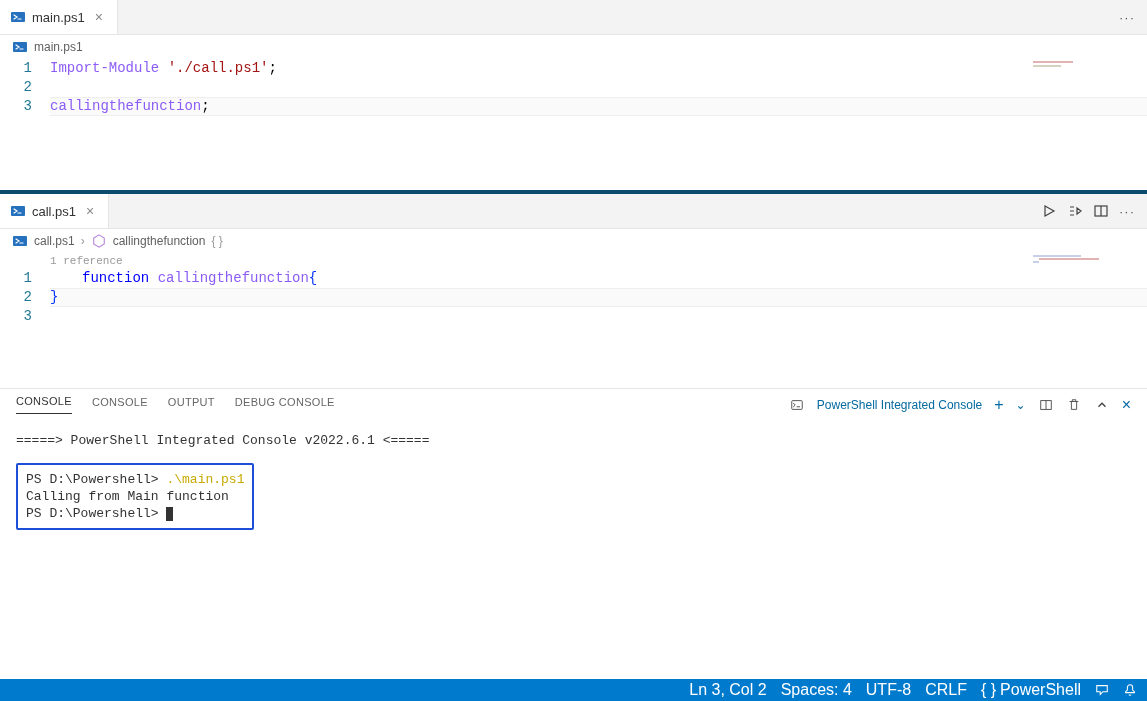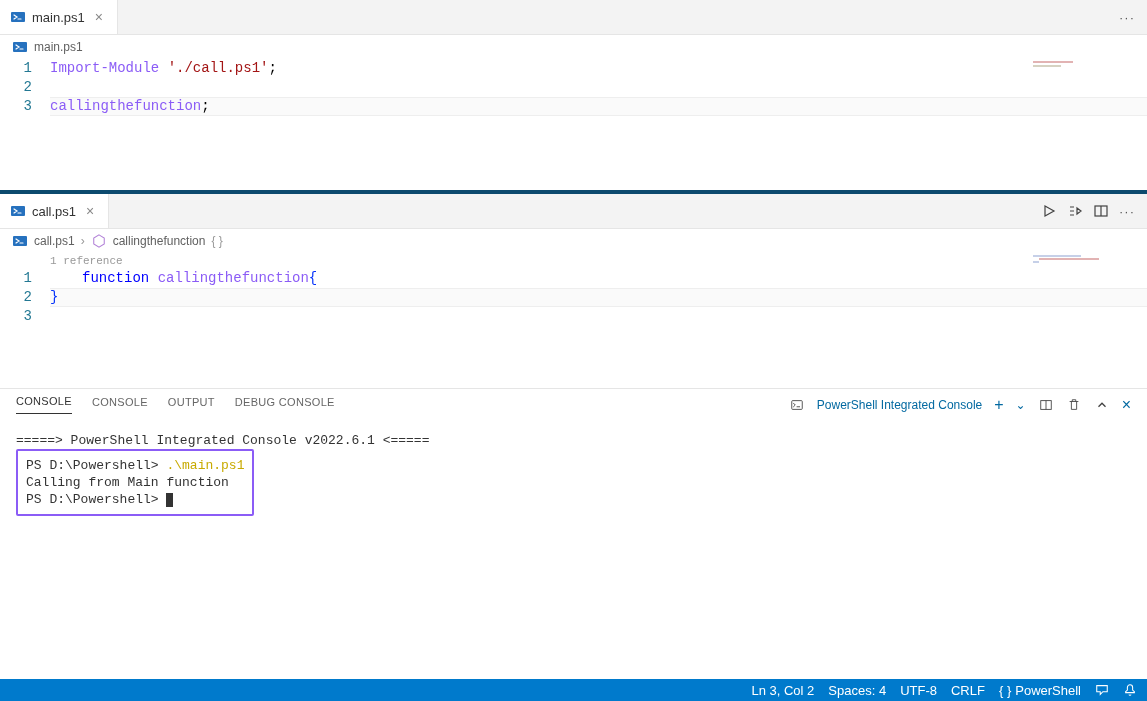--- a/index.html
+++ b/index.html
@@ -37,26 +37,26 @@
 .minimap { position: absolute; top: 0; right: 0; width: 120px; height: 100%; border-left: 0; }
 .minimap .mm-line { position: absolute; height: 2px; background: #cfd8e3; }
 
 
 .panel { border-top: 1px solid #e5e5e5; display: flex; flex-direction: column; flex: 1; }
 .panel-tabs { display: flex; align-items: center; padding: 6px 16px 0 16px; gap: 20px; font-size: 11px; color: #666; }
 .panel-tab { padding-bottom: 6px; cursor: pointer; letter-spacing: 0.3px; }
 .panel-tab.active { color: #333; border-bottom: 1px solid #333; }
 .panel-right { margin-left: auto; display: flex; align-items: center; gap: 12px; color: #0369a1; font-size: 12px; }
 .terminal { padding: 18px 16px; font-size: 13px; line-height: 17px; }
-.term-highlight { border: 2px solid #8b5cf6; border-radius: 2px; padding: 6px 8px; display: inline-block; }
+.term-highlight { border: 2px solid #1d4ed8; border-radius: 2px; padding: 6px 8px; display: inline-block; margin-top: 14px; }
 .term-cmd { color: #c8aa00; }
 .cursor { display: inline-block; width: 7px; height: 14px; background: #333; vertical-align: text-bottom; }
 
 
-.statusbar { height: 22px; background: #007acc; color: #fff; display: flex; align-items: center; font-size: 13px; padding: 0 10px; gap: 14px; }
+.statusbar { height: 22px; background: #007acc; color: #fff; display: flex; align-items: center; font-size: 16px; padding: 0 10px; gap: 14px; }
 .statusbar .spacer { flex: 1; }
 .statusbar .item { display: flex; align-items: center; gap: 4px; cursor: pointer; }
 
 
 .ps-icon { display: inline-flex; width: 16px; height: 16px; }
 .ps-icon svg { width: 16px; height: 16px; }
 
 
 .current-line { position: absolute; left: 0; right: 0; height: 19px; border-top: 1px solid #eee; border-bottom: 1px solid #eee; background: #fafafa; z-index: -1; }
 

